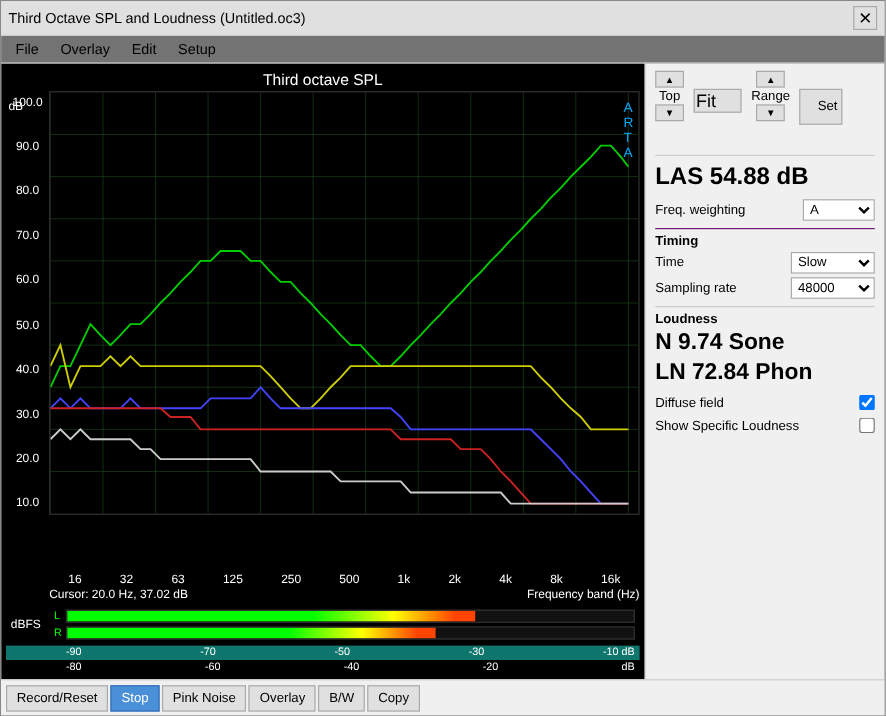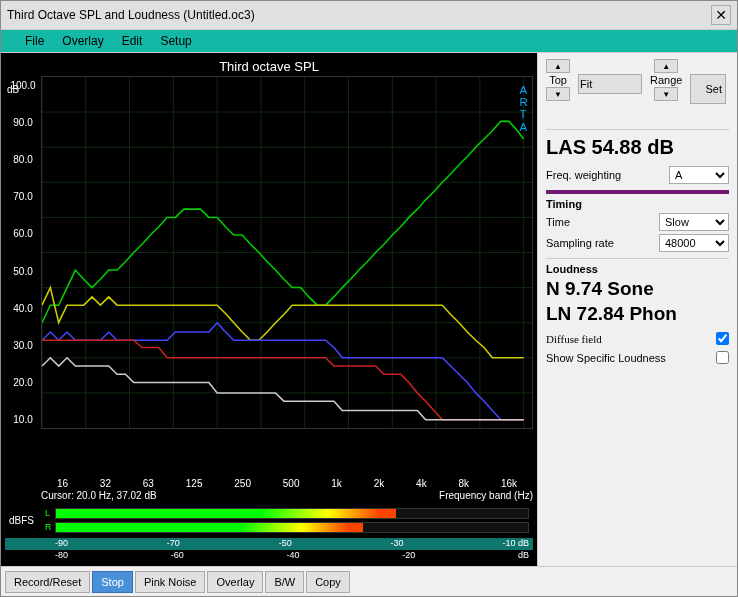--- a/index.html
+++ b/index.html
@@ -4,21 +4,21 @@
   <style>
     * { margin: 0; padding: 0; box-sizing: border-box; }
     body { font-family: 'Segoe UI', Arial, sans-serif; font-size: 12px; background: #f0f0f0; width: 738px; height: 597px; overflow: hidden; }
     
     .window { width: 738px; height: 597px; background: #f0f0f0; border: 1px solid #888; display: flex; flex-direction: column; }
     
     .title-bar { background: #e0e0e0; padding: 4px 6px; display: flex; align-items: center; justify-content: space-between; border-bottom: 1px solid #ccc; }
     .title-text { font-size: 12px; color: #000; }
     .close-btn { width: 20px; height: 20px; background: #e0e0e0; border: 1px solid #aaa; display: flex; align-items: center; justify-content: center; cursor: pointer; font-size: 14px; }
     
-    .menu-bar { display: flex; gap: 2px; padding: 2px 16px; border-bottom: 1px solid #ccc; background: #14b8a6; }
+    .menu-bar { display: flex; gap: 2px; padding: 2px 4px; border-bottom: 1px solid #ccc; background: #737373; }
     .menu-item { padding: 2px 8px; cursor: pointer; font-size: 12px; }
     
     .main-content { display: flex; flex: 1; overflow: hidden; }
     
     .chart-area { flex: 1; background: #000; position: relative; padding: 4px; display: flex; flex-direction: column; }
     
     .chart-title { color: #fff; text-align: center; font-size: 13px; padding: 2px 0; }
     
     .chart-container { flex: 1; display: flex; position: relative; }
     
@@ -188,21 +188,21 @@
     <div class="right-panel">
 
       <div style="display:flex; gap:8px; align-items:flex-start; margin-bottom:4px;">
         <div style="display:flex; flex-direction:column; align-items:center; gap:1px;">
           <div class="spin-btn">▲</div>
           <span style="font-size:11px; color:#000;">Top</span>
           <div class="spin-btn">▼</div>
         </div>
         <div style="display:flex; flex-direction:column; align-items:center; gap:1px;">
           <div style="height:14px;"></div>
-          <button class="btn" style="width:64px; height:20px; font-size:11px; padding:1px;">Fit</button>
+          <button class="btn" style="width:40px; height:20px; font-size:15px; padding:1px;">Fit</button>
           <div style="height:14px;"></div>
         </div>
         <div style="display:flex; flex-direction:column; align-items:center; gap:1px;">
           <div class="spin-btn">▲</div>
           <span style="font-size:11px; color:#000;">Range</span>
           <div class="spin-btn">▼</div>
         </div>
         <div style="display:flex; flex-direction:column; align-items:center; gap:1px;">
           <div style="height:14px;"></div>
           <button class="btn" style="width:36px; height:20px; font-size:11px; padding:14px;">Set</button>
@@ -214,21 +214,21 @@
         <div style="font-size:20px; font-weight:bold; color:#000; line-height:1.3;">LAS 54.88 dB</div>
       </div>
 
       <div style="display:flex; align-items:center; justify-content:space-between;">
         <span style="font-size:11px;">Freq. weighting</span>
         <select style="font-size:11px; border:1px solid #aaa; background:#fff; padding:1px; width:60px;">
           <option>A</option><option>B</option><option>C</option><option>Z</option>
         </select>
       </div>
 
-      <div style="border-top:4px solid #701a75; padding-top:4px;">
+      <div style="border-top:1px solid #701a75; padding-top:4px;">
         <div style="font-size:11px; font-weight:bold; color:#000; margin-bottom:3px;">Timing</div>
         <div style="display:flex; align-items:center; justify-content:space-between; margin-bottom:3px;">
           <span style="font-size:11px;">Time</span>
           <select style="font-size:11px; border:1px solid #aaa; background:#fff; padding:1px; width:70px;">
             <option>Slow</option><option>Fast</option><option>Impulse</option>
           </select>
         </div>
         <div style="display:flex; align-items:center; justify-content:space-between;">
           <span style="font-size:11px;">Sampling rate</span>
           <select style="font-size:11px; border:1px solid #aaa; background:#fff; padding:1px; width:70px;margin-left:32px;">
@@ -237,21 +237,21 @@
         </div>
       </div>
 
       <div style="border-top:1px solid #ccc; padding-top:4px;">
         <div style="font-size:11px; font-weight:bold; color:#000; margin-bottom:2px;">Loudness</div>
         <div style="font-size:19px; font-weight:bold; color:#000; line-height:1.3;">N 9.74 Sone</div>
         <div style="font-size:19px; font-weight:bold; color:#000; line-height:1.3;">LN 72.84 Phon</div>
       </div>
 
       <div style="display:flex; align-items:center; justify-content:space-between;">
-        <span style="font-size:11px;font-family:Liberation Serif, serif;">Diffuse field</span>
+        <span style="font-size:11px;">Diffuse field</span>
         <input type="checkbox" checked="" style="width: 13px; height: 13px;">
       </div>
 
       <div style="display:flex; align-items:center; justify-content:space-between;">
         <span style="font-size:11px;">Show Specific Loudness</span>
         <input type="checkbox" style="width: 13px; height: 13px;">
       </div>
 
     </div>
   </div>

